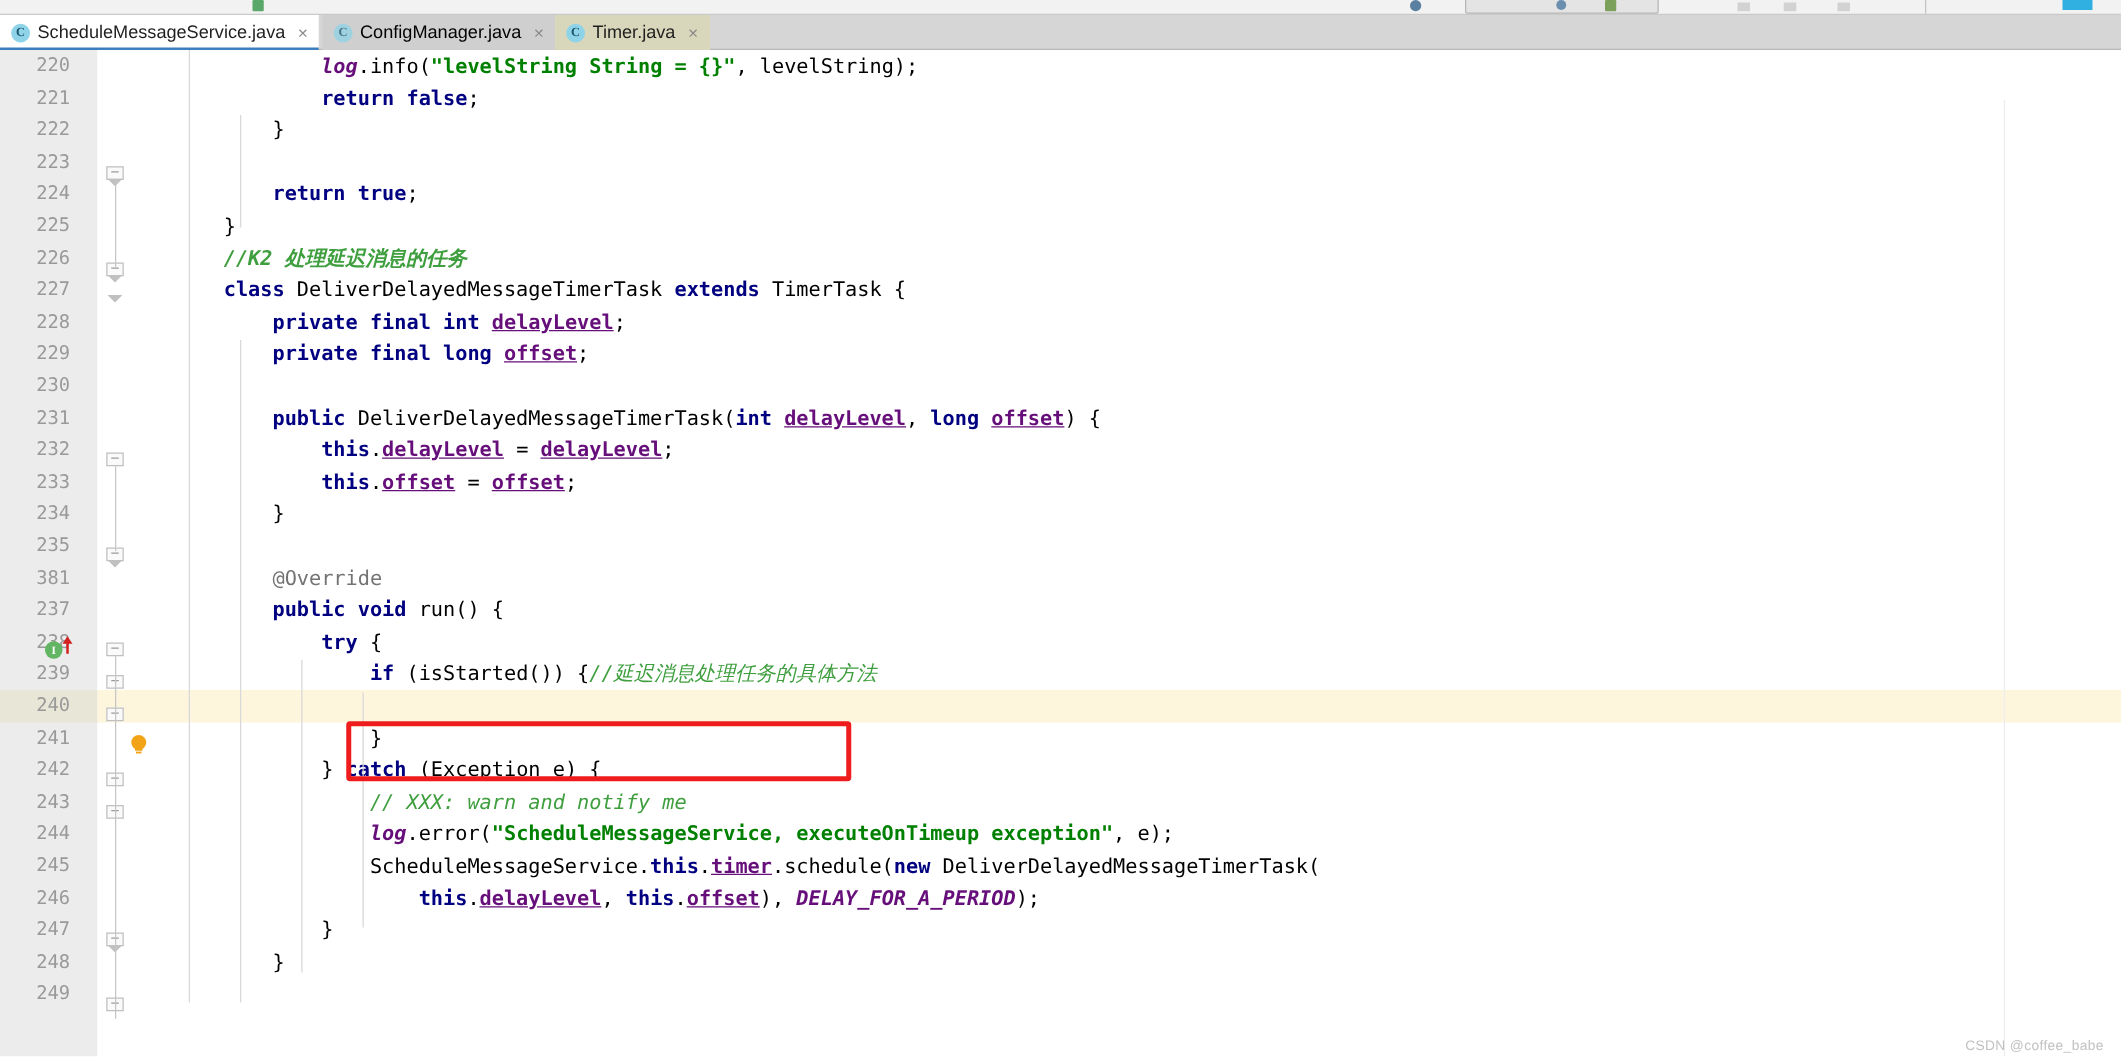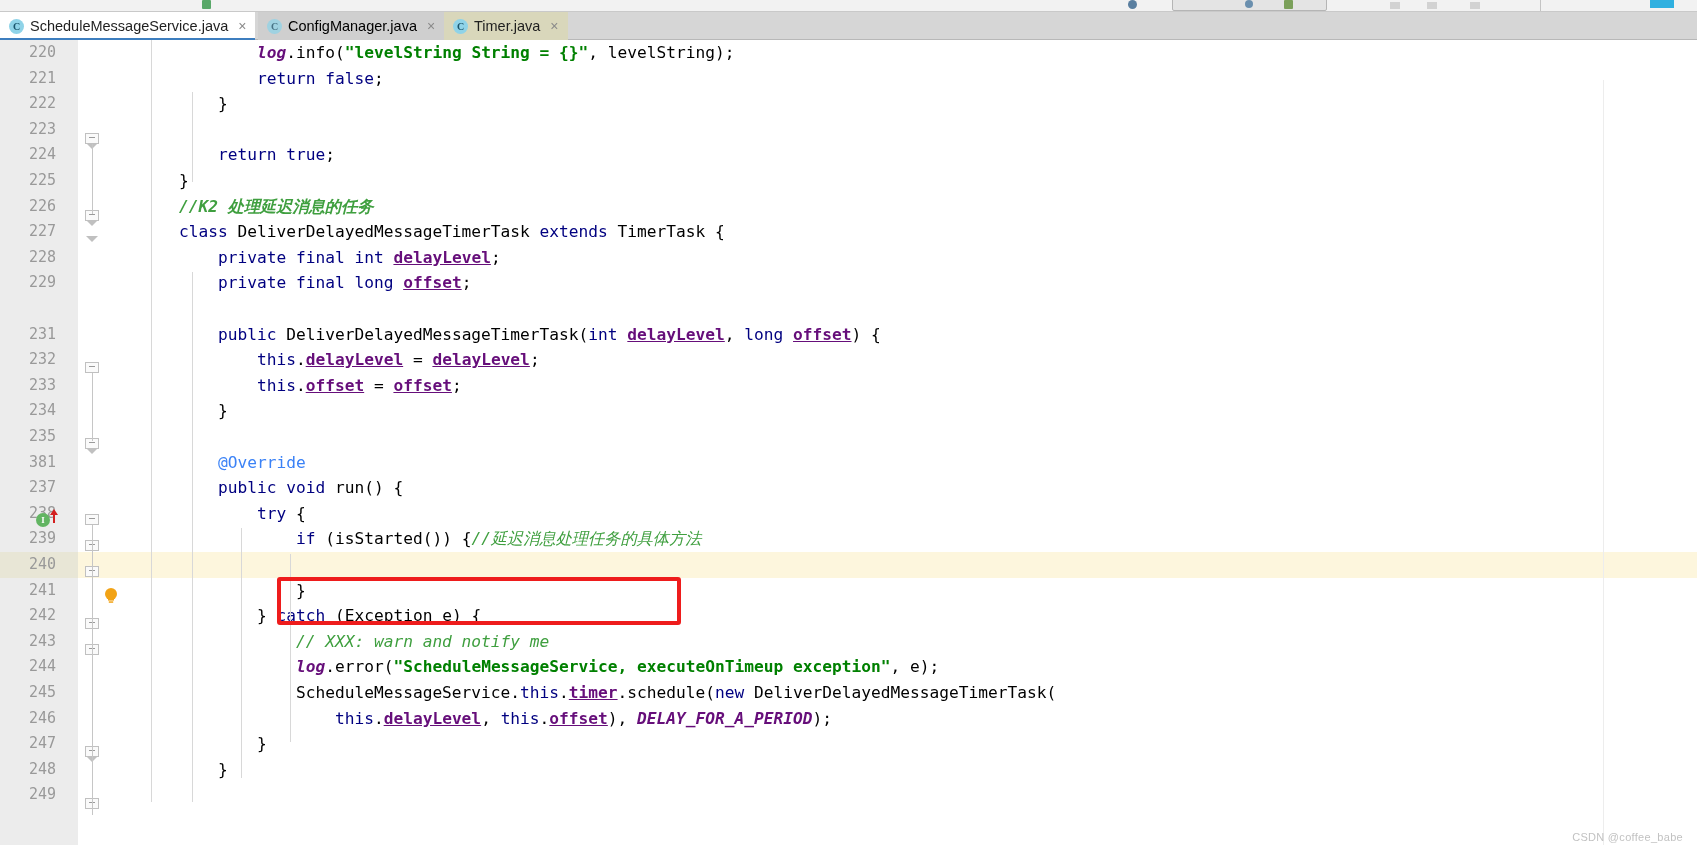--- a/index.html
+++ b/index.html
@@ -91,27 +91,27 @@
     font-size:15px; color:#999999; line-height:25.6px;
   }
   .code{
     position:absolute; left:140px; top:0; height:25.6px;
     font-family:"DejaVu Sans Mono", monospace;
     font-size:16.2px; line-height:25.6px;
     color:#000000; white-space:pre;
   }
 
   
-  .kw   { color:#000080; font-weight:normal; }
+  .kw   { color:#000080; font-weight:bold; }
   .str  { color:#008000; font-weight:bold; }
   .cmt  { color:#3f9f3f; font-style:italic; }
   .cmtb { color:#3f9f3f; font-style:italic; font-weight:bold; }
   .fld  { color:#660e7a; font-weight:bold;text-decoration:underline; }
   .stat { color:#660e7a; font-weight:bold; font-style:italic; }
-  .ann  { color:#3b82f6; }
+  .ann  { color:#737373; }
   .plain{ color:#000000; }
   .sel  { background:#d4d4f5; }
 
   
   .iguide{ position:absolute; width:1px; background:#d8d8d8; }
 
   
   .fold{
     position:absolute; left:85px; width:15px; height:15px;
   }
@@ -235,20 +235,24 @@
           <div class="code" style="left: 140px;">&nbsp;&nbsp;&nbsp;&nbsp;<span class="kw">class</span>&nbsp;<span class="plain">DeliverDelayedMessageTimerTask</span>&nbsp;<span class="kw">extends</span>&nbsp;<span class="plain">TimerTask</span>&nbsp;<span class="plain">{</span></div>
         </div>
         <div class="row" style="top: 204.8px;">
           <div class="lineno">228</div>
           <div class="code" style="left: 140px;">&nbsp;&nbsp;&nbsp;&nbsp;&nbsp;&nbsp;&nbsp;&nbsp;<span class="kw">private</span>&nbsp;<span class="kw">final</span>&nbsp;<span class="kw">int</span>&nbsp;<span class="fld">delayLevel</span><span class="plain">;</span></div>
         </div>
         <div class="row" style="top: 230.4px;">
           <div class="lineno">229</div>
           <div class="code" style="left: 140px;">&nbsp;&nbsp;&nbsp;&nbsp;&nbsp;&nbsp;&nbsp;&nbsp;<span class="kw">private</span>&nbsp;<span class="kw">final</span>&nbsp;<span class="kw">long</span>&nbsp;<span class="fld">offset</span><span class="plain">;</span></div>
         </div>
+        <div class="row" style="top: 256px;">
+          <div class="lineno">230</div>
+          <div class="code" style="left: 140px;"></div>
+        </div>
         <div class="row" style="top: 281.6px;">
           <div class="lineno">231</div>
           <div class="code" style="left: 140px;">&nbsp;&nbsp;&nbsp;&nbsp;&nbsp;&nbsp;&nbsp;&nbsp;<span class="kw">public</span>&nbsp;<span class="plain">DeliverDelayedMessageTimerTask</span><span class="plain">(</span><span class="kw">int</span>&nbsp;<span class="fld">delayLevel</span><span class="plain">,</span>&nbsp;<span class="kw">long</span>&nbsp;<span class="fld">offset</span><span class="plain">)</span>&nbsp;<span class="plain">{</span></div>
         </div>
         <div class="row" style="top: 307.2px;">
           <div class="lineno">232</div>
           <div class="code" style="left: 140px;">&nbsp;&nbsp;&nbsp;&nbsp;&nbsp;&nbsp;&nbsp;&nbsp;&nbsp;&nbsp;&nbsp;&nbsp;<span class="kw">this</span><span class="plain">.</span><span class="fld">delayLevel</span>&nbsp;<span class="plain">=</span>&nbsp;<span class="fld">delayLevel</span><span class="plain">;</span></div>
         </div>
         <div class="row" style="top: 332.8px;">
           <div class="lineno">233</div>

